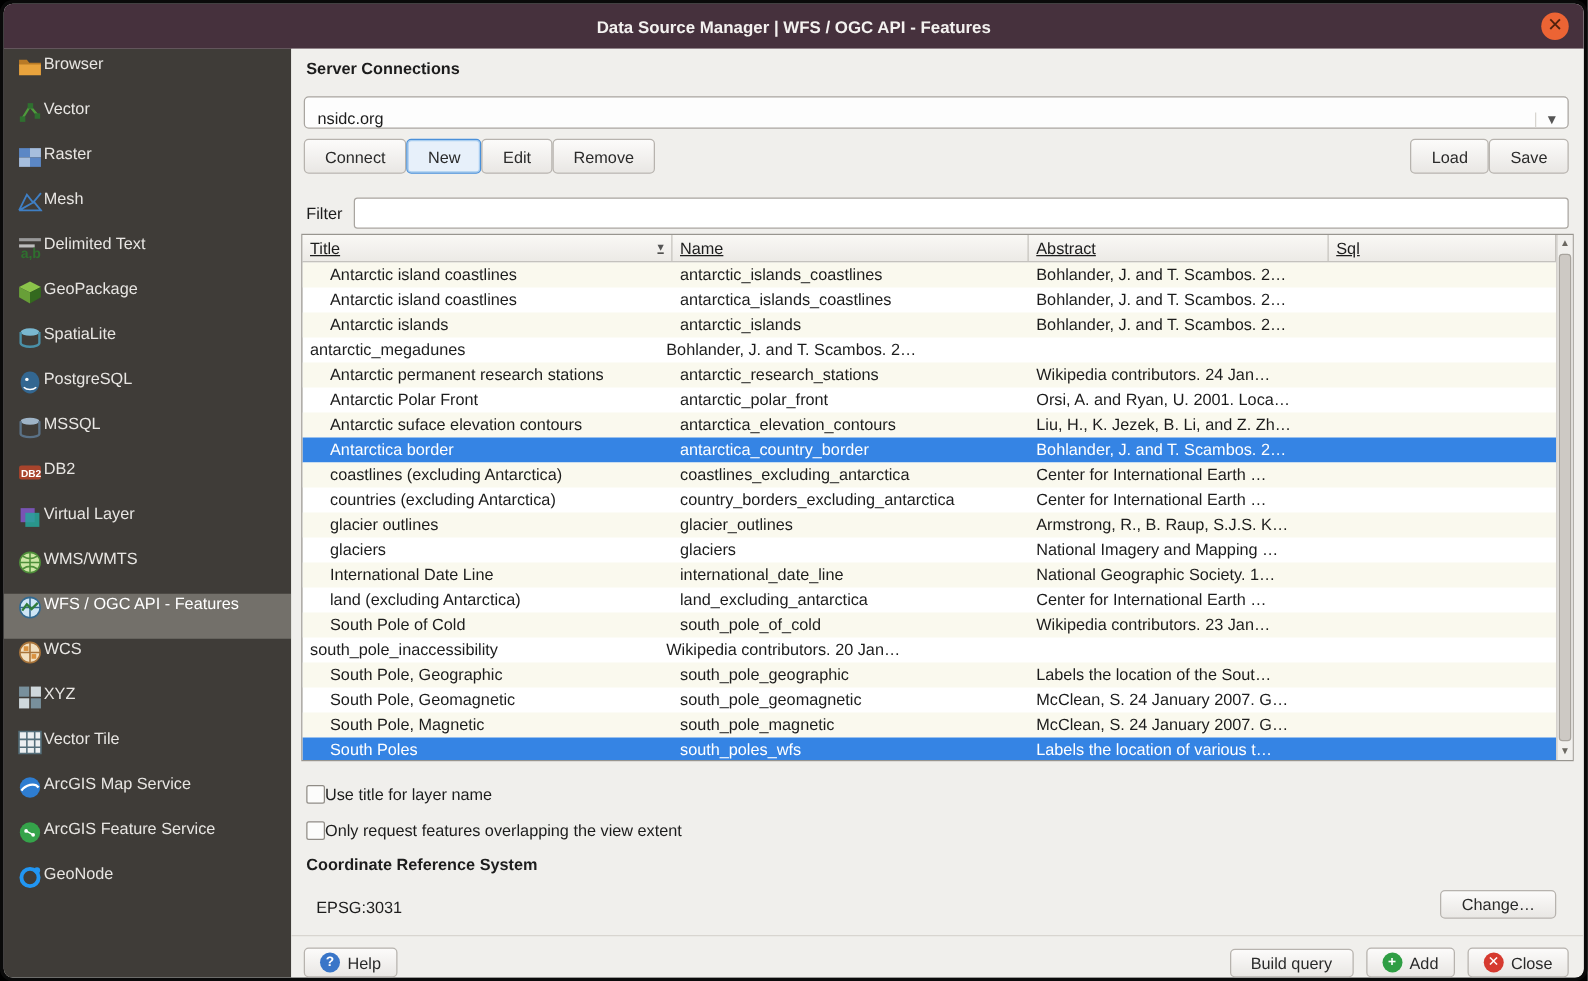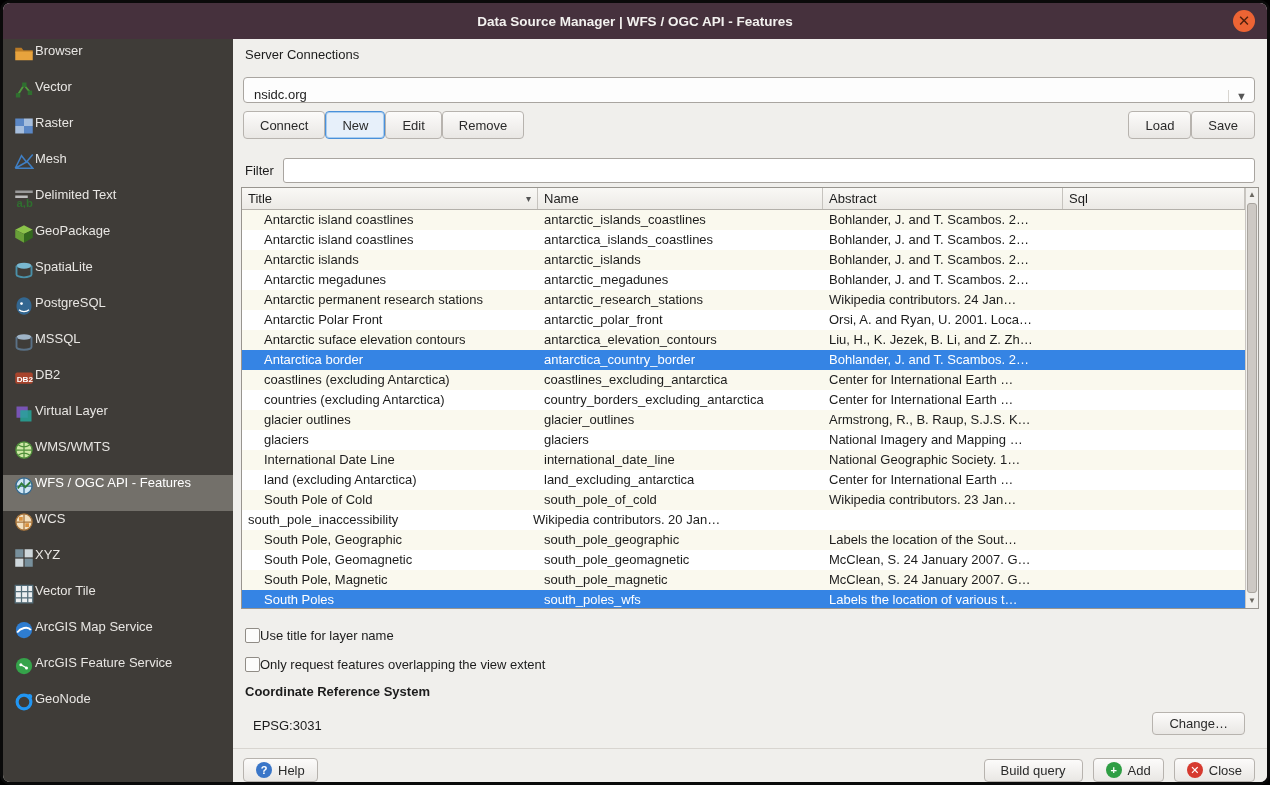--- a/index.html
+++ b/index.html
@@ -14,40 +14,40 @@
   
   .sidebar { position:absolute; top:36px; left:0; bottom:0; width:230px; background:#3f3c38; padding-top:4px; overflow:hidden; }
   .side-item { height:36px; display:flex; align-items:flex-start; padding-left:10px; color:#e8e6e3; cursor:pointer; }
   .side-item.selected { background:#73706a; color:#ffffff; }
   .side-icon { width:22px; height:22px; display:flex; align-items:center; justify-content:center; flex:0 0 22px; }
   .side-icon svg { width:20px; height:20px; display:block; }
   .side-label { white-space:nowrap; }
 
   
   .main { position:absolute; top:36px; left:230px; right:0; bottom:0; background:#f0efec; }
-  .sec-title { position:absolute; left:12px; top:8px; font-weight:normal; }
+  .sec-title { position:absolute; left:12px; top:8px; font-weight:bold; }
 
   .combo { position:absolute; left:10px; right:12px; top:38px; height:26px; background:#fdfdfd; border:1px solid #a9a5a0; border-radius:4px; display:flex; align-items:flex-end; cursor:pointer; }
   .combo .combo-value { flex:1; padding-left:10px; }
   .combo .combo-arrow { width:26px; text-align:center; color:#555; border-left:1px solid #d8d5d0; font-size:11px; }
 
   .btn { background:linear-gradient(#fcfbfa,#e9e7e4); border:1px solid #b7b3ae; border-radius:4px; padding:3px 16px; font-size:13px; color:#2a2a2a; cursor:pointer; font-family:inherit; }
   .btn.focused { background:#e7f0fa; border:1px solid #4a90d9; box-shadow:0 0 0 1px #a8cdf0 inset; }
 
   .btn-row { position:absolute; left:10px; right:12px; top:72px; height:28px; display:flex; }
   .btn-row .spacer { flex:1; }
 
   .filter-row { position:absolute; left:12px; right:12px; top:118px; height:26px; display:flex; align-items:center; gap:9px; }
   .filter-input { flex:1; height:25px; border:1px solid #a9a5a0; border-radius:3px; background:#fff; padding:0 6px; font-family:inherit; font-size:13px; }
 
   
   .table { position:absolute; left:8px; right:8px; top:148px; height:422px; border:1px solid #98958f; background:#fff; }
   .table-inner { position:absolute; left:0; right:13px; top:0; bottom:0; overflow:hidden; }
   .t-header { display:flex; height:22px; background:linear-gradient(#f9f8f5,#eceae6); border-bottom:1px solid #b3b0aa; }
-  .t-hcell { padding:2px 6px; border-right:1px solid #c6c3be; white-space:nowrap; overflow:hidden; display:flex; align-items:center; cursor:pointer; }
+  .t-hcell { padding:2px 6px; border-right:1px solid #c6c3be; white-space:nowrap; overflow:hidden; display:flex; align-items:center; cursor:pointer;text-decoration:underline; }
   .t-hcell .sort { margin-left:auto; font-size:10px; color:#555; }
   .t-row { display:flex; height:20px; line-height:20px; cursor:pointer; }
   .t-row.alt { background:#faf9ee; }
   .t-row.selected { background:#3584e4; color:#ffffff; }
   .t-cell { white-space:nowrap; overflow:hidden; padding:0 6px; }
   .c-title { width:296px; flex:0 0 296px; padding-left:22px; }
   .t-hcell.c-title { padding-left:6px; }
   .c-name { width:285px; flex:0 0 285px; }
   .c-abstract { width:240px; flex:0 0 240px; }
   .c-sql { flex:1; }
@@ -332,21 +332,20 @@
         <div class="t-cell c-abstract">Bohlander, J. and T. Scambos. 2…</div>
         <div class="t-cell c-sql"></div>
       </div>
             <div class="t-row alt">
         <div class="t-cell c-title">Antarctic islands</div>
         <div class="t-cell c-name">antarctic_islands</div>
         <div class="t-cell c-abstract">Bohlander, J. and T. Scambos. 2…</div>
         <div class="t-cell c-sql"></div>
       </div>
             <div class="t-row">
-        <div class="t-cell c-title">Antarctic megadunes</div>
         <div class="t-cell c-name">antarctic_megadunes</div>
         <div class="t-cell c-abstract">Bohlander, J. and T. Scambos. 2…</div>
         <div class="t-cell c-sql"></div>
       </div>
             <div class="t-row alt">
         <div class="t-cell c-title">Antarctic permanent research stations</div>
         <div class="t-cell c-name">antarctic_research_stations</div>
         <div class="t-cell c-abstract">Wikipedia contributors. 24 Jan…</div>
         <div class="t-cell c-sql"></div>
       </div>

